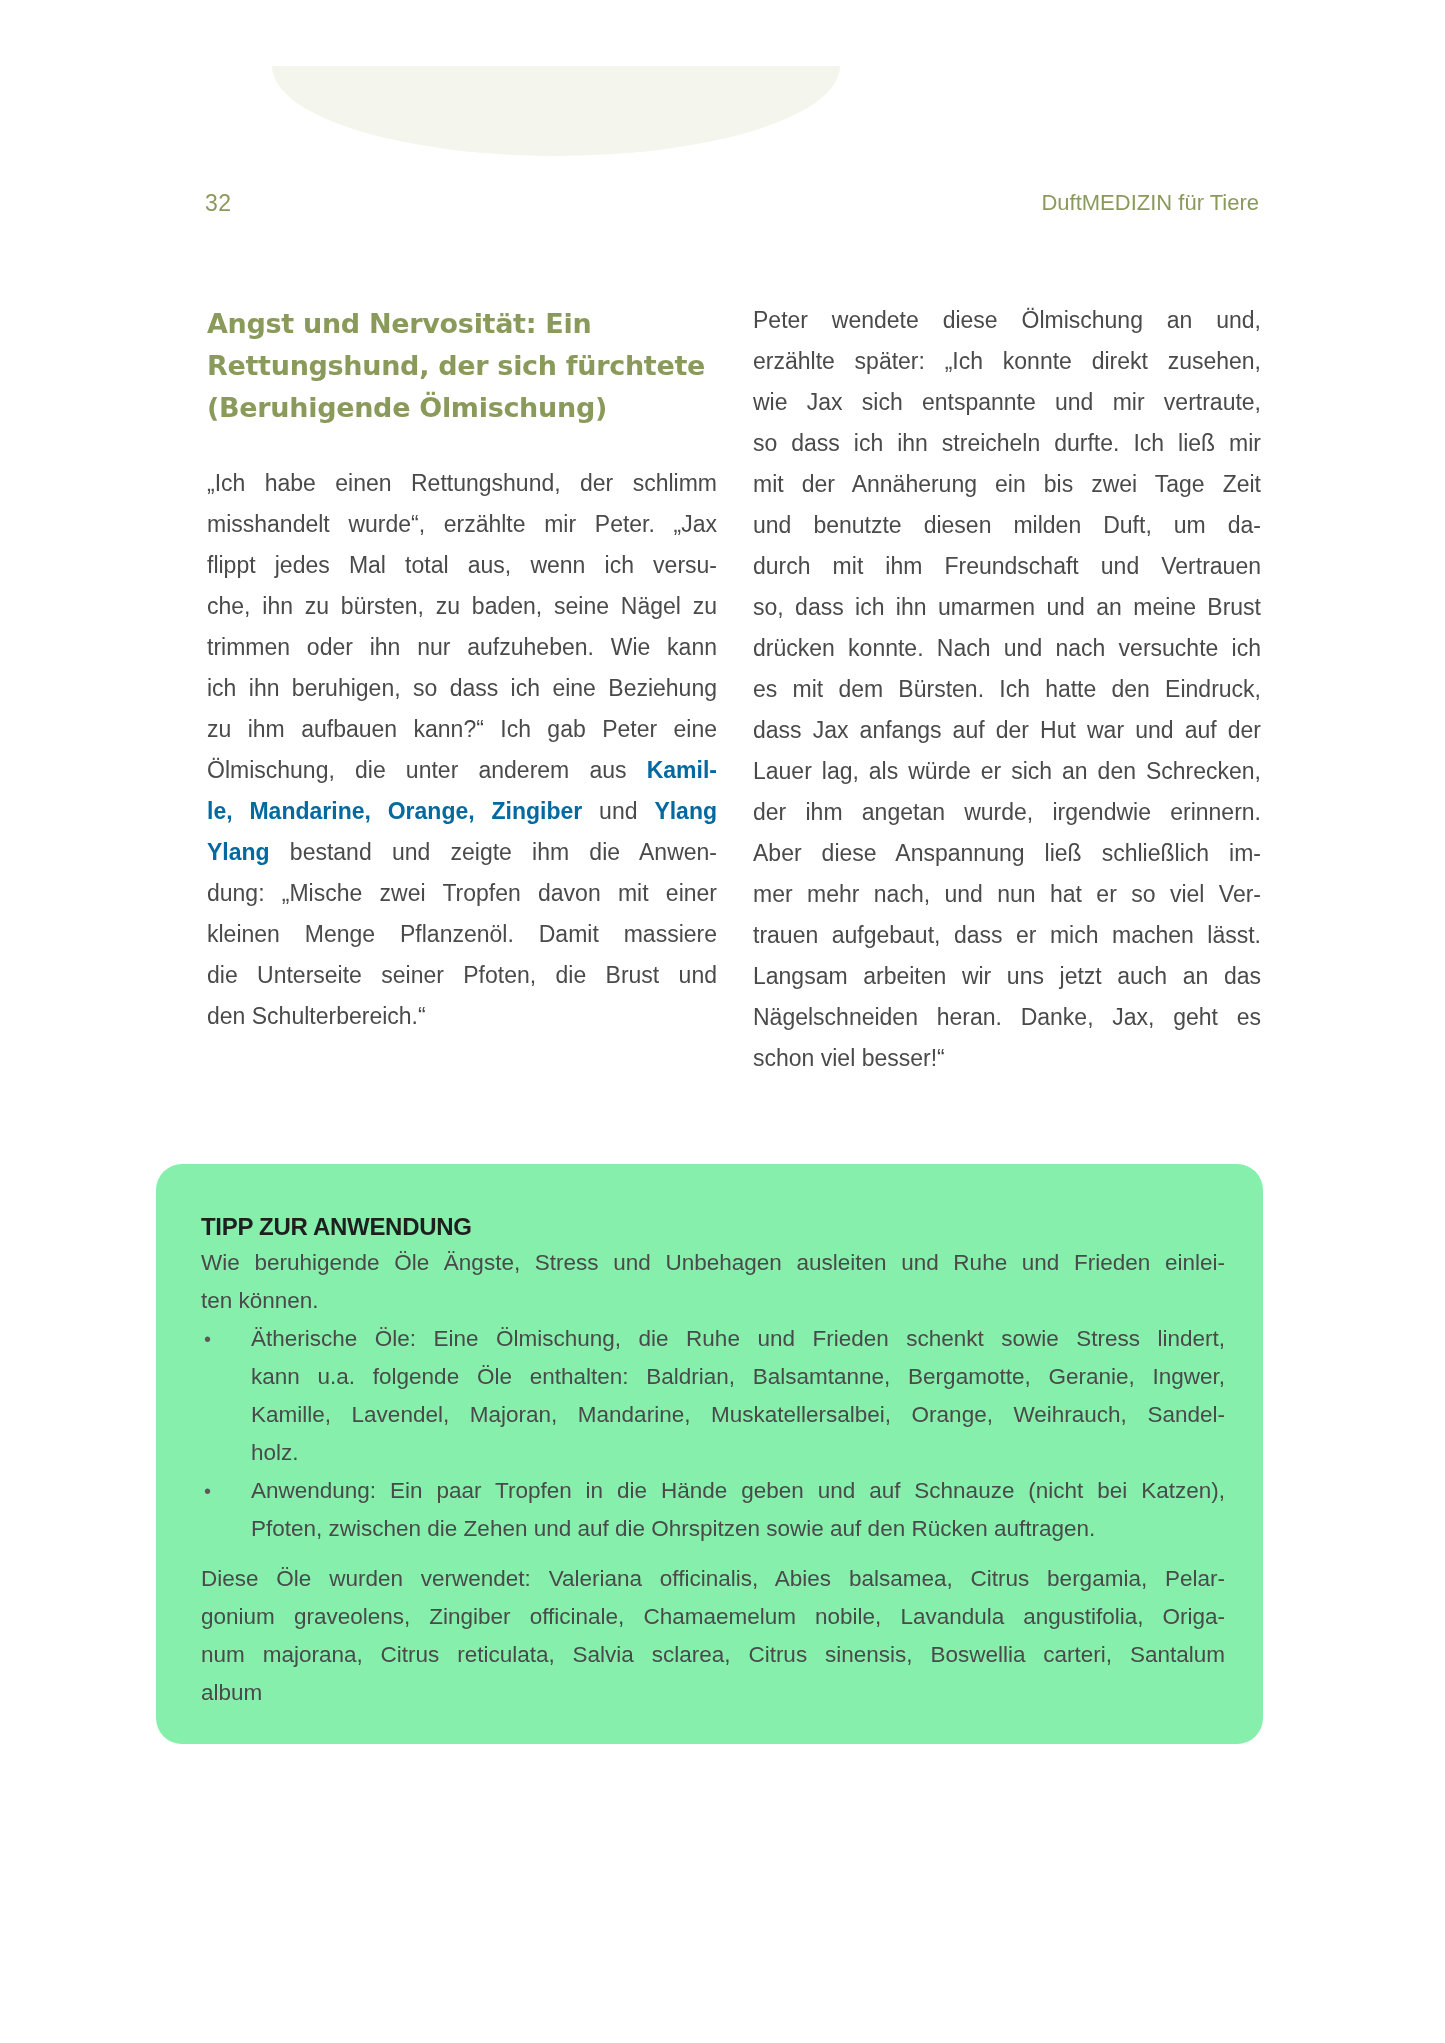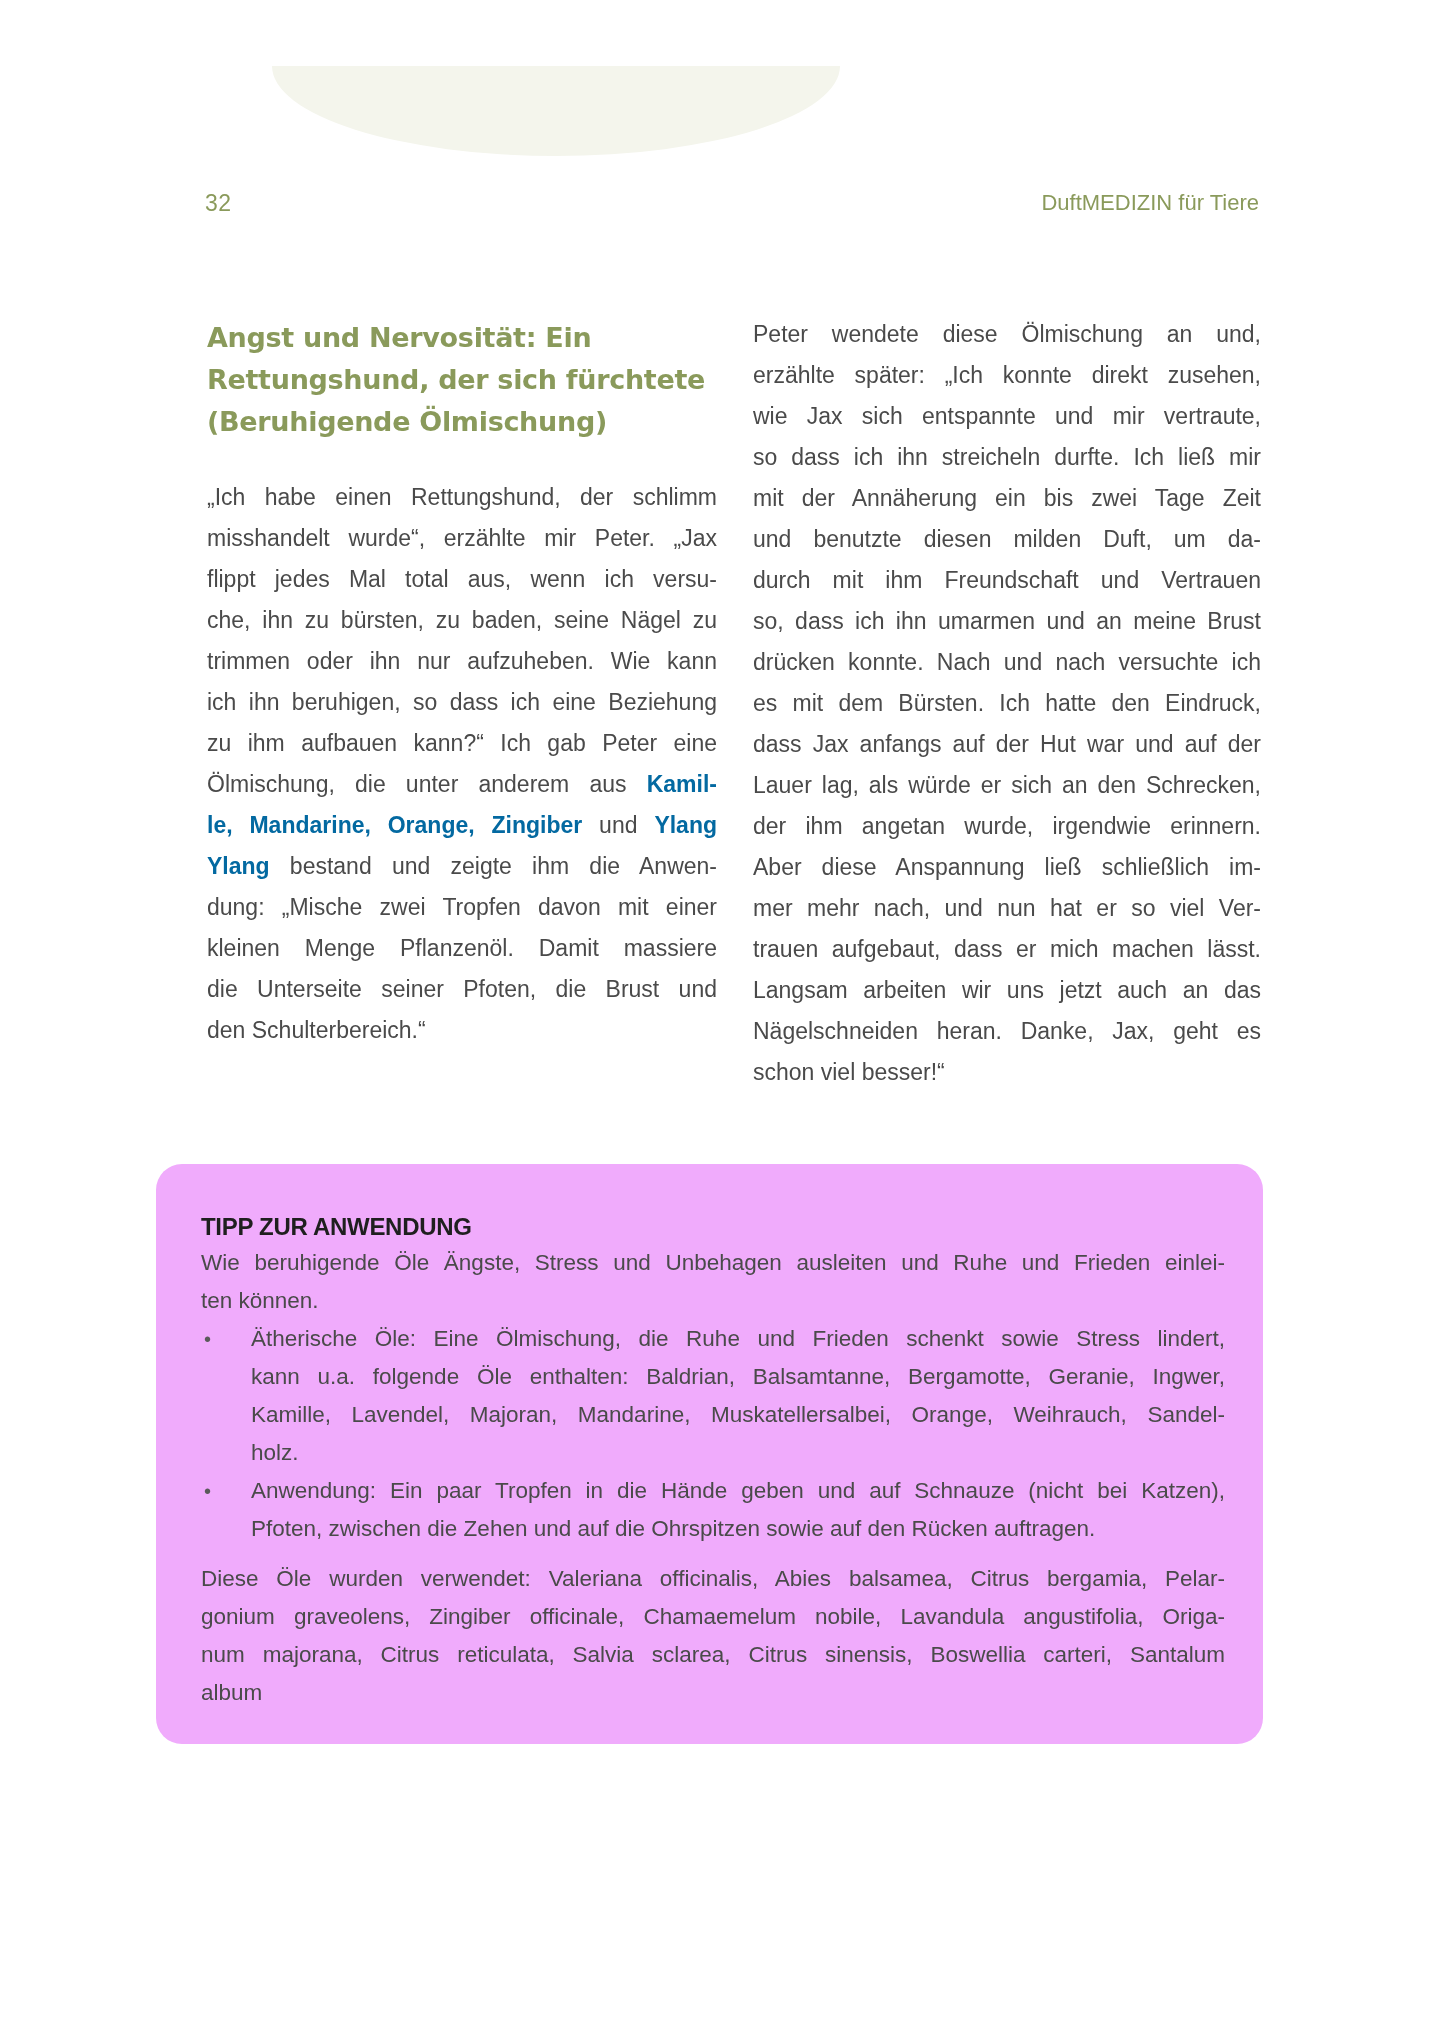--- a/index.html
+++ b/index.html
@@ -31,21 +31,21 @@
     }
     .running-header {
       position: absolute;
       right: 186px;
       top: 190px;
       font-size: 22px;
       color: #8a9a5b;
     }
     .col {
       position: absolute;
-      top: 314px;
+      top: 300px;
       width: 510px;
       font-size: 23px;
       line-height: 41px;
       color: #4a4a4a;
       text-align: justify;
       hyphens: manual;
     }
     .col-left { left: 207px; }
     .col-right { left: 753px; width: 508px; }
     .section-title {
@@ -62,21 +62,21 @@
     .para b { color: #0369a1; font-weight: bold; }
     .line { display: block; text-align: justify; text-align-last: justify; white-space: nowrap; }
     .line.last { text-align-last: left; }
 
     .tip-box {
       position: absolute;
       left: 156px;
       top: 1164px;
       width: 1107px;
       height: 580px;
-      background: #f0abfc;
+      background: #86efac;
       border-radius: 26px;
       box-sizing: border-box;
       padding: 46px 38px 0 45px;
     }
     .tip-title {
       font-weight: bold;
       font-size: 24px;
       color: #1f1f1f;
       line-height: 34px;
       letter-spacing: -0.3px;

